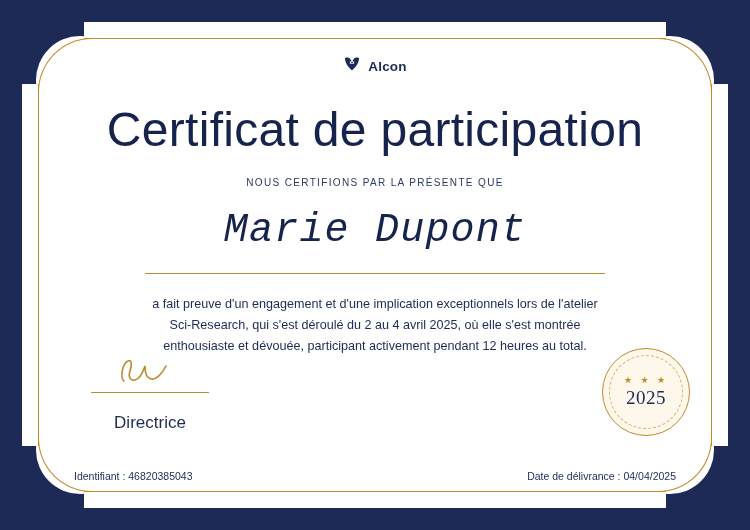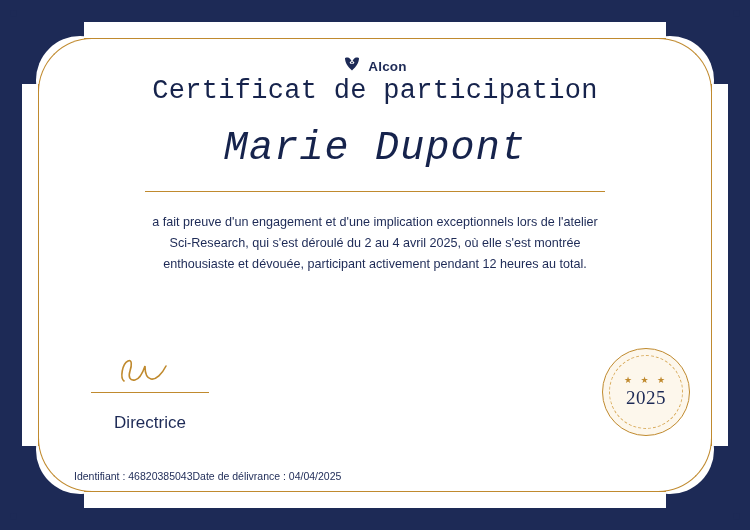--- a/index.html
+++ b/index.html
@@ -115,24 +115,25 @@
     margin-top: 12px;
   }
   .brand-name {
     font-size: 13.5px;
     font-weight: bold;
     letter-spacing: 0.2px;
     color: #1d2a56;
   }
 
   .title {
-    font-family: Liberation Mono, monospace;
-    font-size: 27px;
+    font-family: Liberation Sans, sans-serif;
+    font-size: 48px;
     font-weight: normal;
     letter-spacing: 0.3px;
+    margin-top: 26px;
     color: #16234c;
   }
 
   .subtitle {
     margin-top: 20px;
     font-size: 10px;
     letter-spacing: 1.35px;
     color: #2b3965;
   }
 
@@ -237,20 +238,21 @@
     letter-spacing: 0.5px;
   }
 
   
   .footer {
     position: absolute;
     left: 14px;
     right: 14px;
     bottom: 4px;
     display: flex;
+    justify-content: space-between;
     font-size: 10.5px;
     color: #1d2a56;
   }
 </style>
 </head>
 <body>
 
 <div class="certificate">
 
   <div class="inner-field"></div>
@@ -288,20 +290,21 @@
           <path d="M2 2 C2 2 3.6 1 5.2 1.6 C7 2.3 8.6 4.4 9 6.6 C9.4 4.4 11 2.3 12.8 1.6 C14.4 1 16 2 16 2 C16 7 13 10.8 9 14.5 C5 10.8 2 7 2 2 Z" fill="#1d2a56"></path>
           <ellipse cx="9" cy="6.6" rx="2.2" ry="1.5" fill="#ffffff"></ellipse>
           <circle cx="9" cy="6.6" r="0.9" fill="#1d2a56"></circle>
         </svg>
       </span>
       <span class="brand-name">Alcon</span>
     </div>
 
     <div class="title">Certificat de participation</div>
 
+    <div class="subtitle">NOUS CERTIFIONS PAR LA PRÉSENTE QUE</div>
 
     <div class="recipient">Marie Dupont</div>
 
     <div class="divider"></div>
 
     <div class="body-text">a fait preuve d'un engagement et d'une implication exceptionnels lors de l'atelier Sci-Research, qui s'est déroulé du 2 au 4 avril 2025, où elle s'est montrée enthousiaste et dévouée, participant activement pendant 12 heures au total.</div>
 
     <div class="sig-row">
 
       <div class="sig-block">

